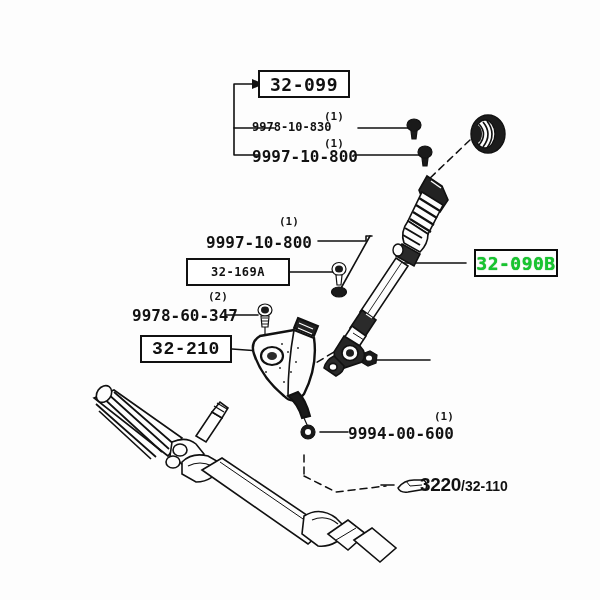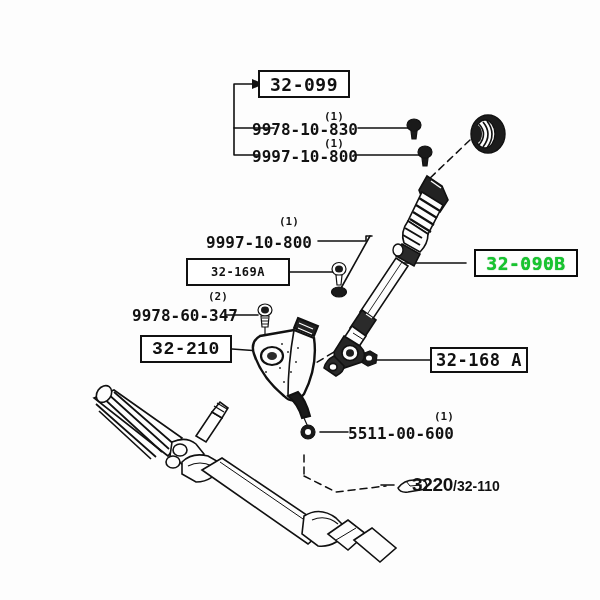--- a/index.html
+++ b/index.html
@@ -242,38 +242,37 @@
     <g stroke="#111" stroke-width="1.5" fill="#fdfdfd">
       <path d="M362 488 Q368 480 378 480 L388 480 Q392 484 390 489 L372 492 Q364 493 362 488 Z"></path>
       <path d="M370 481 L374 486 L386 485" fill="none" stroke="#111" stroke-width="1"></path>
     </g>
   </svg>
 
   <div class="box" style="left:222px;top:70px;width:92px;height:28px;font-size:18px;">32-099</div>
 
   <div class="box" style="left:150px;top:258px;width:104px;height:28px;font-size:12px;">32-169A</div>
 
-  <div class="box green" style="left:438px;top:249px;width:104px;height:28px;font-size:18px;">32-090B</div>
+  <div class="box green" style="left:438px;top:249px;width:84px;height:28px;font-size:18px;">32-090B</div>
 
   <div class="box" style="left:104px;top:335px;width:92px;height:28px;font-size:18px;font-family:Liberation Mono, monospace;">32-210</div>
 
-  <div class="box" style="left:394px;top:347px;width:98px;height:26px;font-size:17px;">32-168 A</div>
 
   <div class="qty" style="left:288px;top:110px;">(1)</div>
-  <div class="plain" style="left:216px;top:120px;font-size:16px;text-align:center;">9978-10-830</div>
+  <div class="plain" style="left:216px;top:120px;font-size:12px;text-align:center;">9978-10-830</div>
 
   <div class="qty" style="left:288px;top:137px;">(1)</div>
   <div class="plain" style="left:216px;top:147px;font-size:16px;">9997-10-800</div>
 
   <div class="qty" style="left:243px;top:215px;">(1)</div>
   <div class="plain" style="left:170px;top:233px;font-size:16px;">9997-10-800</div>
 
   <div class="qty" style="left:172px;top:290px;">(2)</div>
   <div class="plain" style="left:96px;top:306px;font-size:16px;">9978-60-347</div>
 
   <div class="qty" style="left:398px;top:410px;">(1)</div>
-  <div class="plain" style="left:312px;top:424px;font-size:16px;">5511-00-600</div>
-
-  <div class="modelrow" style="left:376px;top:474px;">
+  <div class="plain" style="left:312px;top:424px;font-size:16px;">9994-00-600</div>
+
+  <div class="modelrow" style="left:384px;top:474px;">
     <span class="big">3220</span><span class="small">/32-110</span>
   </div>
 
 </div>
 
 </body></html>

